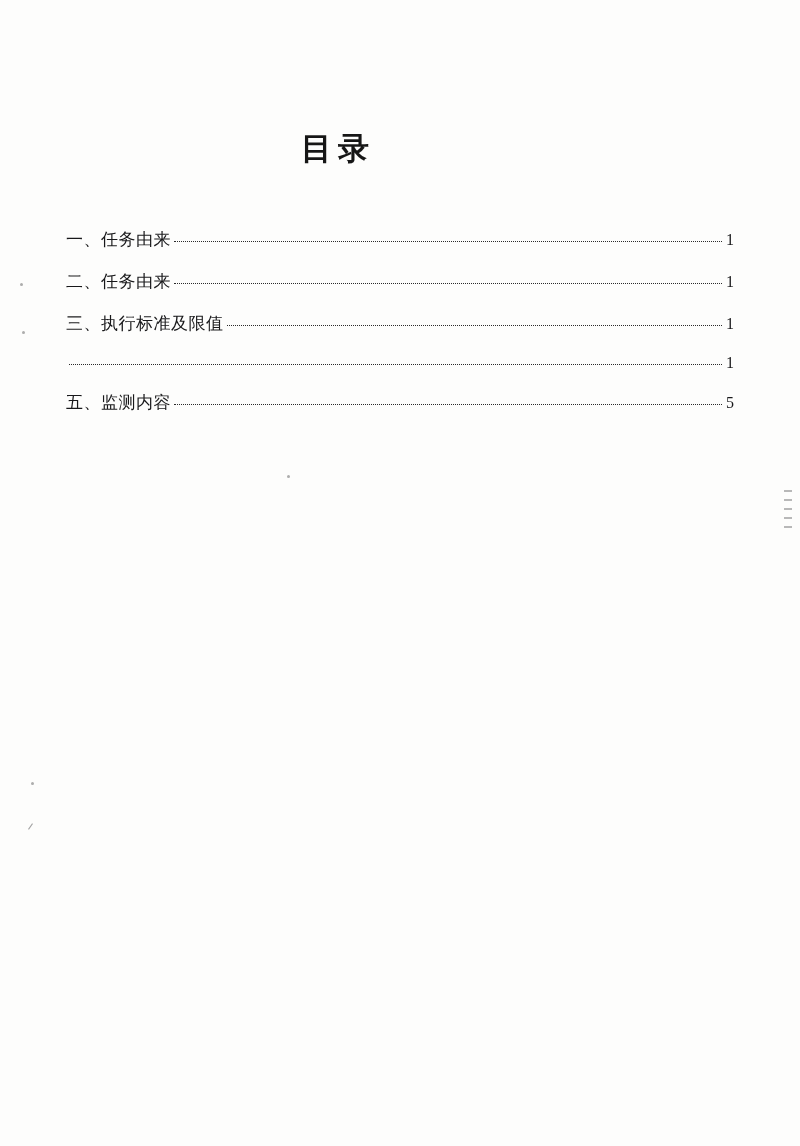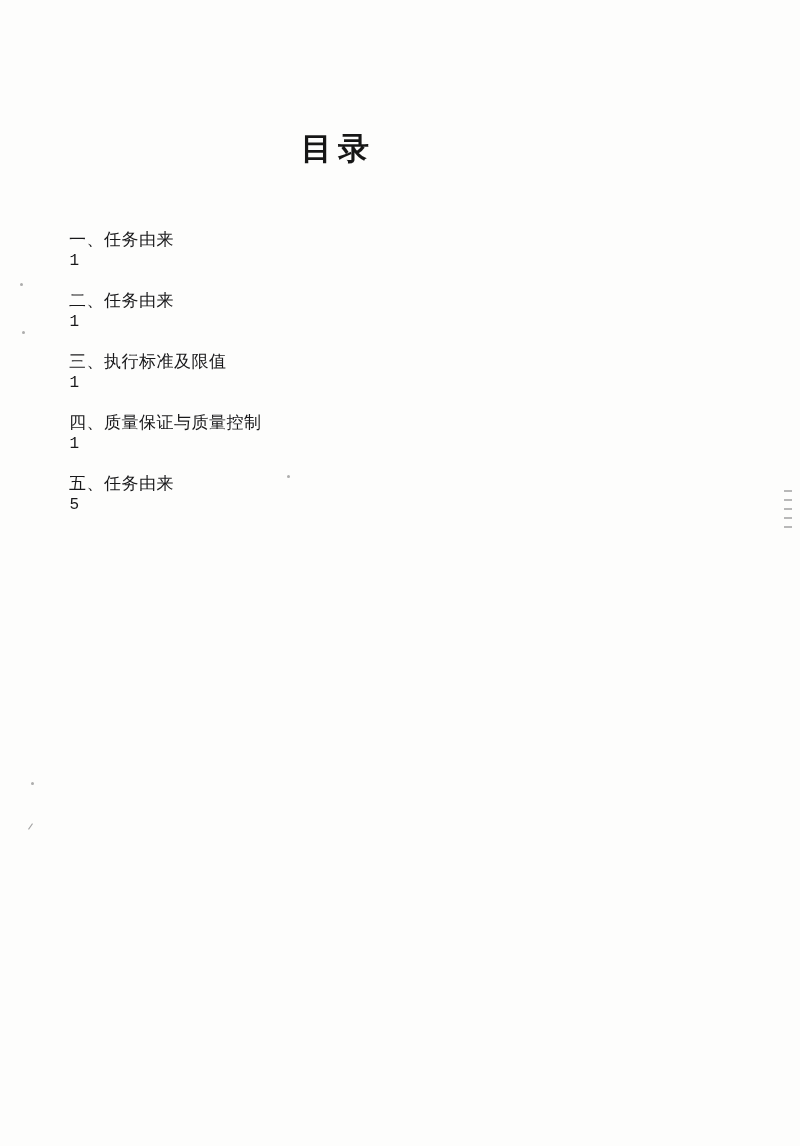--- a/index.html
+++ b/index.html
@@ -47,26 +47,25 @@
   .toc {
     position: absolute;
     top: 228px;
     left: 66px;
     width: 668px;
   }
 
   .toc-entry {
     display: flex;
     align-items: baseline;
-    font-family: Liberation Mono, monospace;
+    font-family: Liberation Serif, serif;
     font-size: 17px;
     color: #18181a;
     margin-bottom: 19px;
     white-space: nowrap;
-    flex-direction: column;
   }
 
   .toc-entry .toc-label {
     flex: 0 0 auto;
     letter-spacing: 0.5px;
   }
 
   .toc-entry .toc-leader {
     flex: 1 1 auto;
     margin: 0 2px 0 3px;
@@ -136,27 +135,26 @@
         <span class="toc-page">1</span>
       </div>
 
       <div class="toc-entry">
         <span class="toc-label">三、执行标准及限值</span>
         <span class="toc-leader"></span>
         <span class="toc-page">1</span>
       </div>
 
       <div class="toc-entry">
-        <span class="toc-label">四、质量保证与质量控制</span>
         <span class="toc-leader"></span>
         <span class="toc-page">1</span>
       </div>
 
       <div class="toc-entry">
-        <span class="toc-label">五、任务由来</span>
+        <span class="toc-label">五、监测内容</span>
         <span class="toc-leader"></span>
         <span class="toc-page">5</span>
       </div>
 
     </div>
 
     <span class="speck" style="left:20px; top:283px; width:3px; height:3px;"></span>
     <span class="speck" style="left:22px; top:331px; width:3px; height:3px;"></span>
     <span class="speck" style="left:287px; top:475px; width:3px; height:3px;"></span>
     <span class="speck" style="left:31px; top:782px; width:3px; height:3px;"></span>

